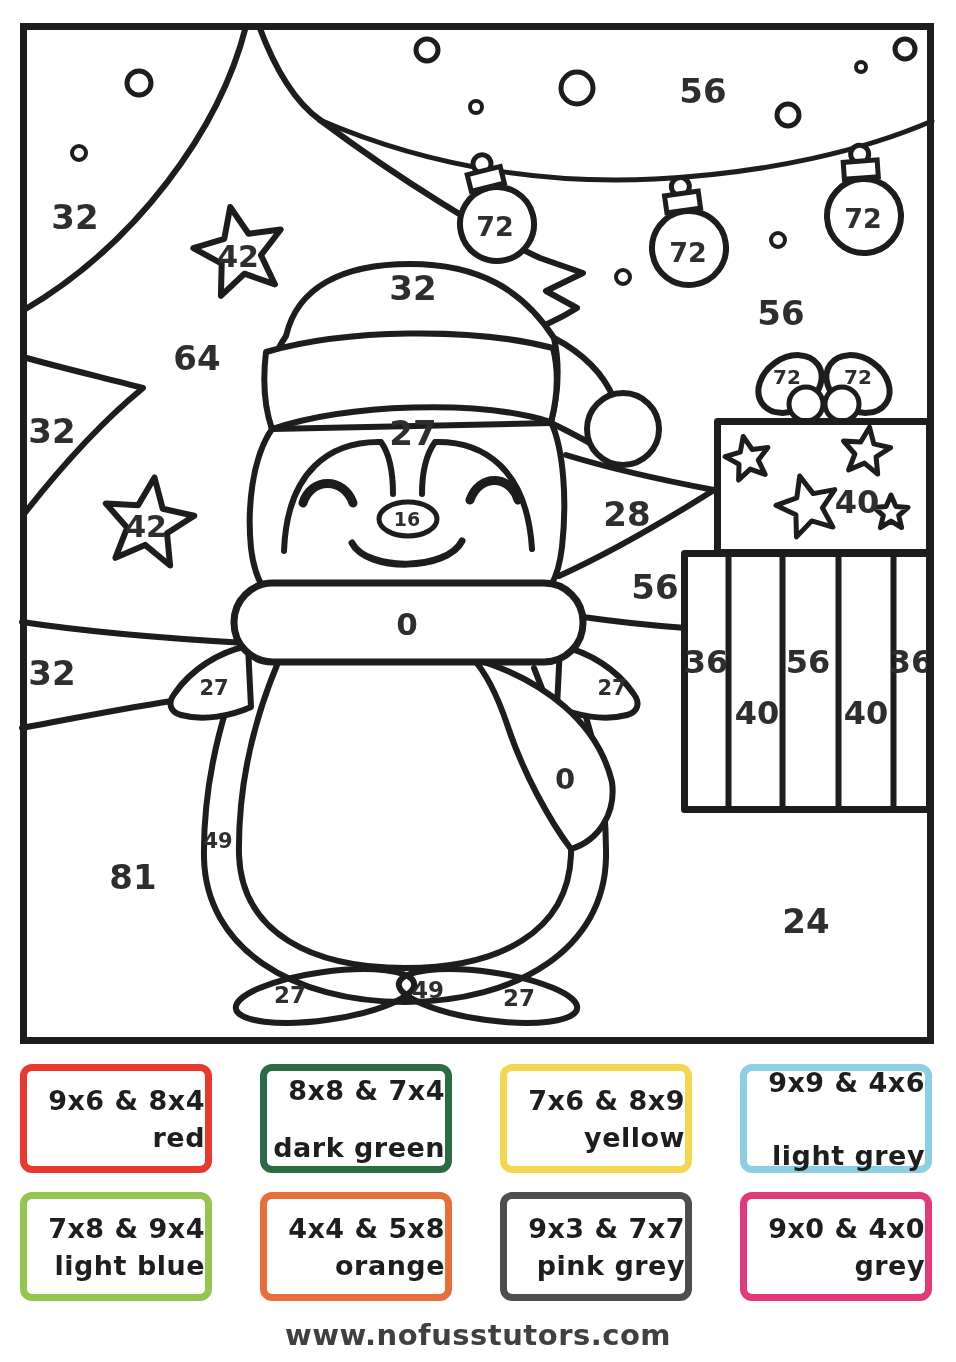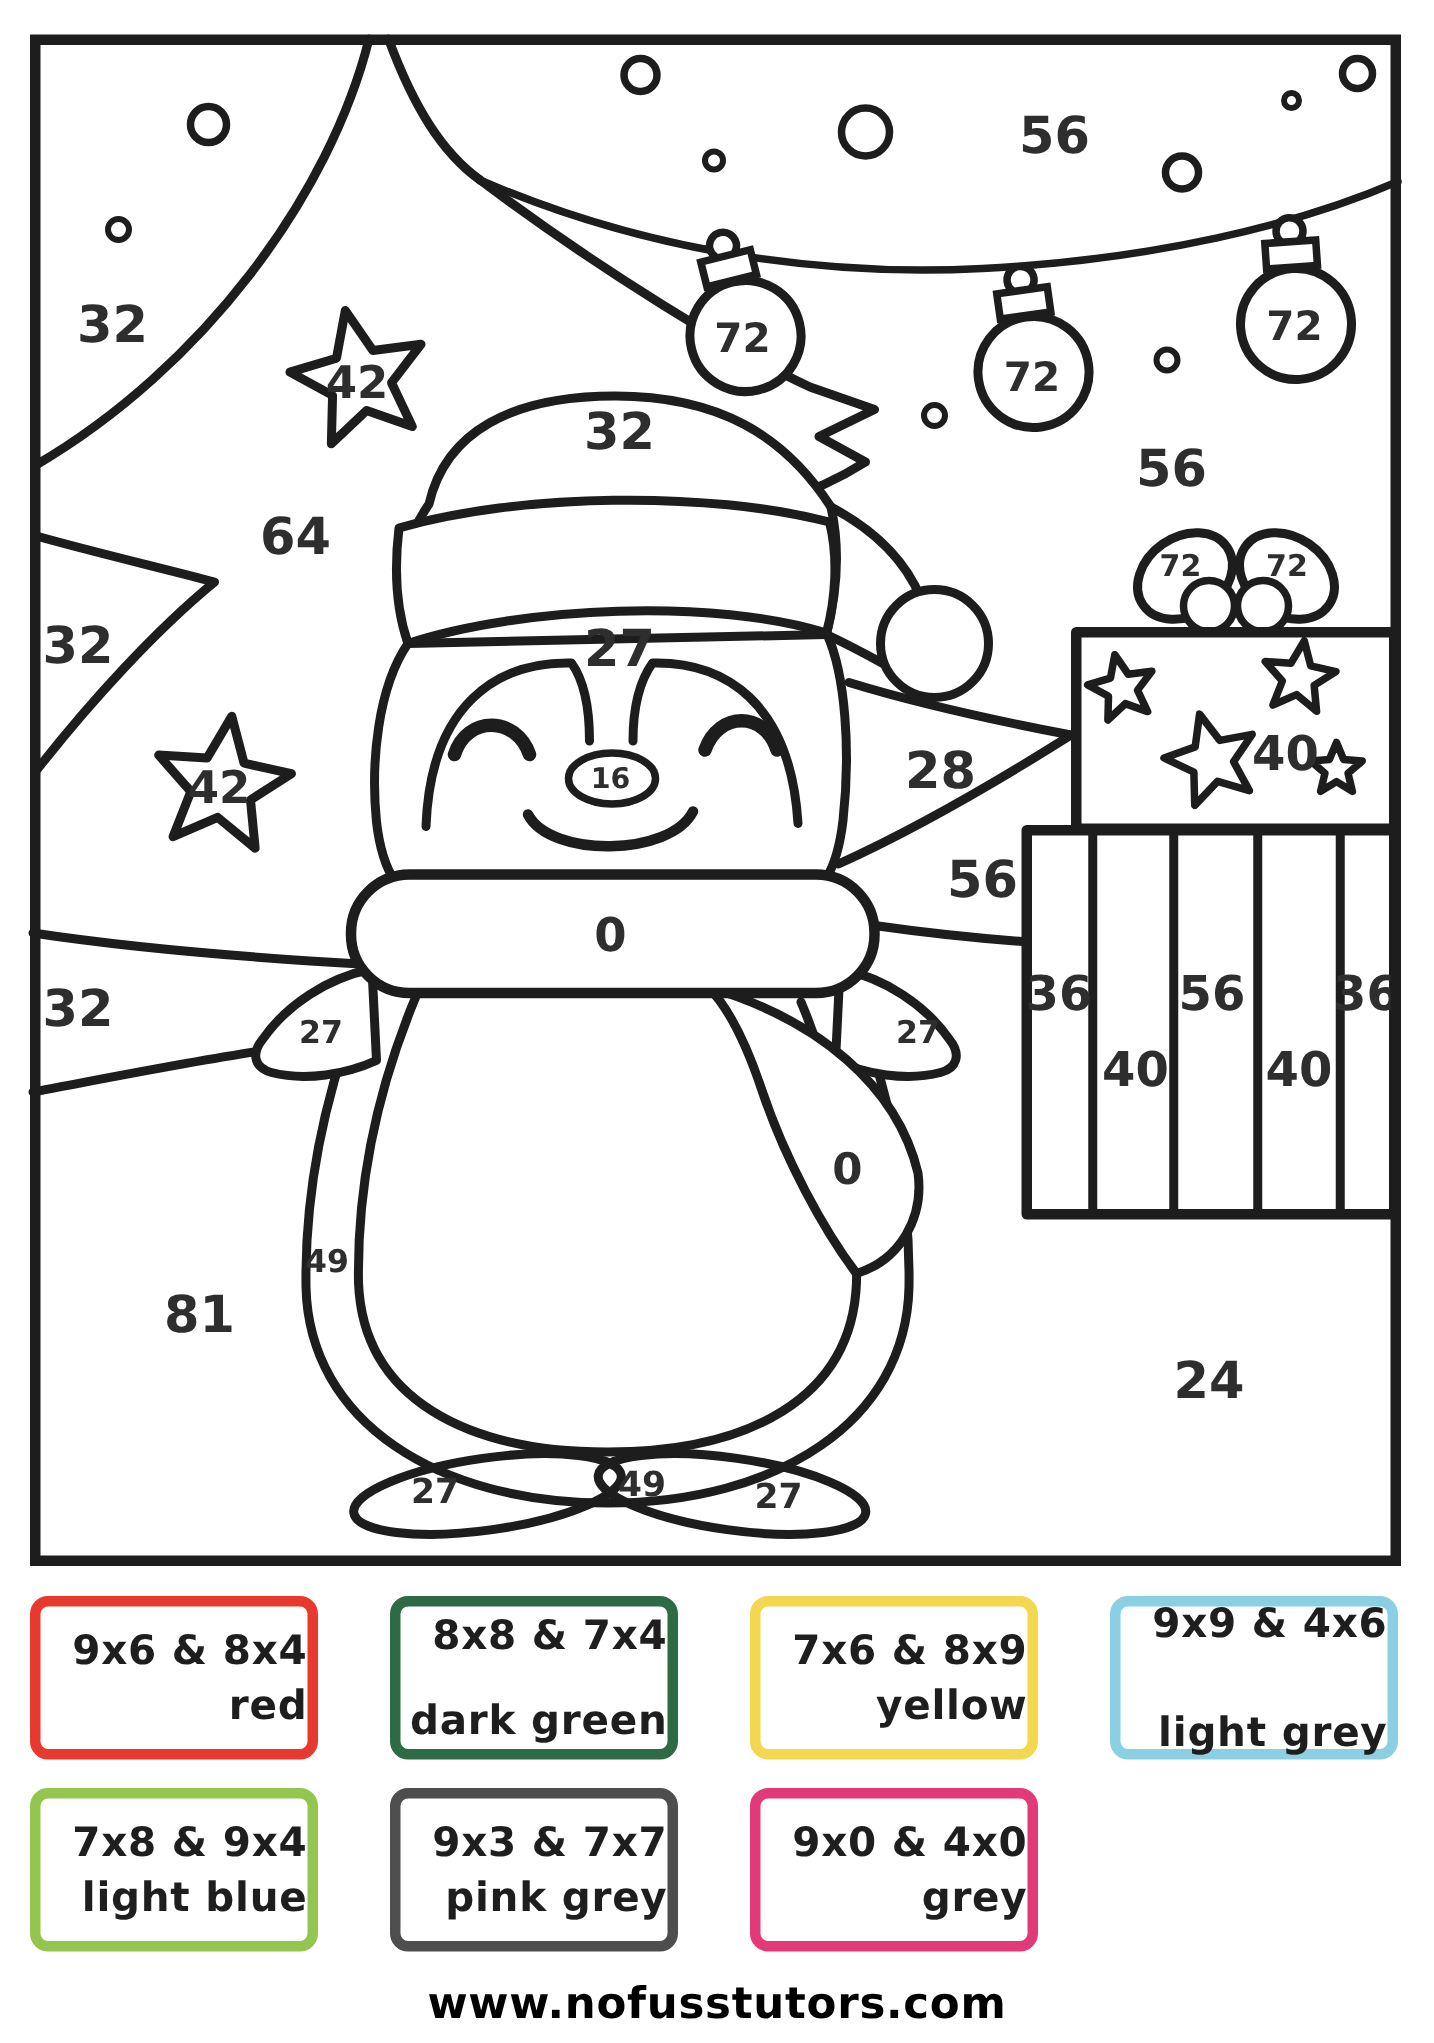--- a/index.html
+++ b/index.html
@@ -13,21 +13,21 @@
   text.num{font-family:"DejaVu Sans",sans-serif;font-weight:bold;
            text-anchor:middle;dominant-baseline:central;}
   .legend{position:absolute;left:20px;top:1064px;width:912px;display:grid;
           grid-template-columns:repeat(4,192px);column-gap:48px;row-gap:19px;}
   .lg-box{height:109px;border:7px solid #444;border-radius:12px;box-sizing:border-box;
           background:#fff;display:flex;flex-direction:column;align-items:flex-end;
           justify-content:center;text-align:center;}
   .lg-eq,.lg-color{font-weight:bold;font-size:27px;line-height:37px;color:#1e1e1e;
           letter-spacing:0.5px;}
   .footer{position:absolute;left:0;top:1318px;width:956px;text-align:center;
-          font-size:29px;font-weight:bold;color:#000000;letter-spacing:0.5px;}
+          font-size:29px;font-weight:bold;color:#404040;letter-spacing:0.5px;}
 </style>
 </head>
 <body>
 
 <div class="page">
 
 <svg width="956" height="1060" viewBox="0 0 956 1060" fill="none" stroke="#1d1d1d" stroke-linecap="round">
 
   <g fill="#fff">
     <circle cx="139" cy="83" r="12" class="s5"></circle>
@@ -180,20 +180,24 @@
     <span class="lg-color">yellow</span>
   </div>
   <div class="lg-box" style="border-color: rgb(139, 207, 226); gap: 36px;">
     <span class="lg-eq">9x9 &amp; 4x6</span>
     <span class="lg-color">light grey</span>
   </div>
   <div class="lg-box" style="border-color: rgb(148, 197, 78);">
     <span class="lg-eq">7x8 &amp; 9x4</span>
     <span class="lg-color">light blue</span>
   </div>
+  <div class="lg-box" style="border-color: rgb(232, 111, 60);">
+    <span class="lg-eq">4x4 &amp; 5x8</span>
+    <span class="lg-color">orange</span>
+  </div>
   <div class="lg-box" style="border-color: rgb(78, 78, 78);">
     <span class="lg-eq">9x3 &amp; 7x7</span>
     <span class="lg-color">pink grey</span>
   </div>
   <div class="lg-box" style="border-color: rgb(226, 58, 120);">
     <span class="lg-eq">9x0 &amp; 4x0</span>
     <span class="lg-color">grey</span>
   </div>
 </div>
 

